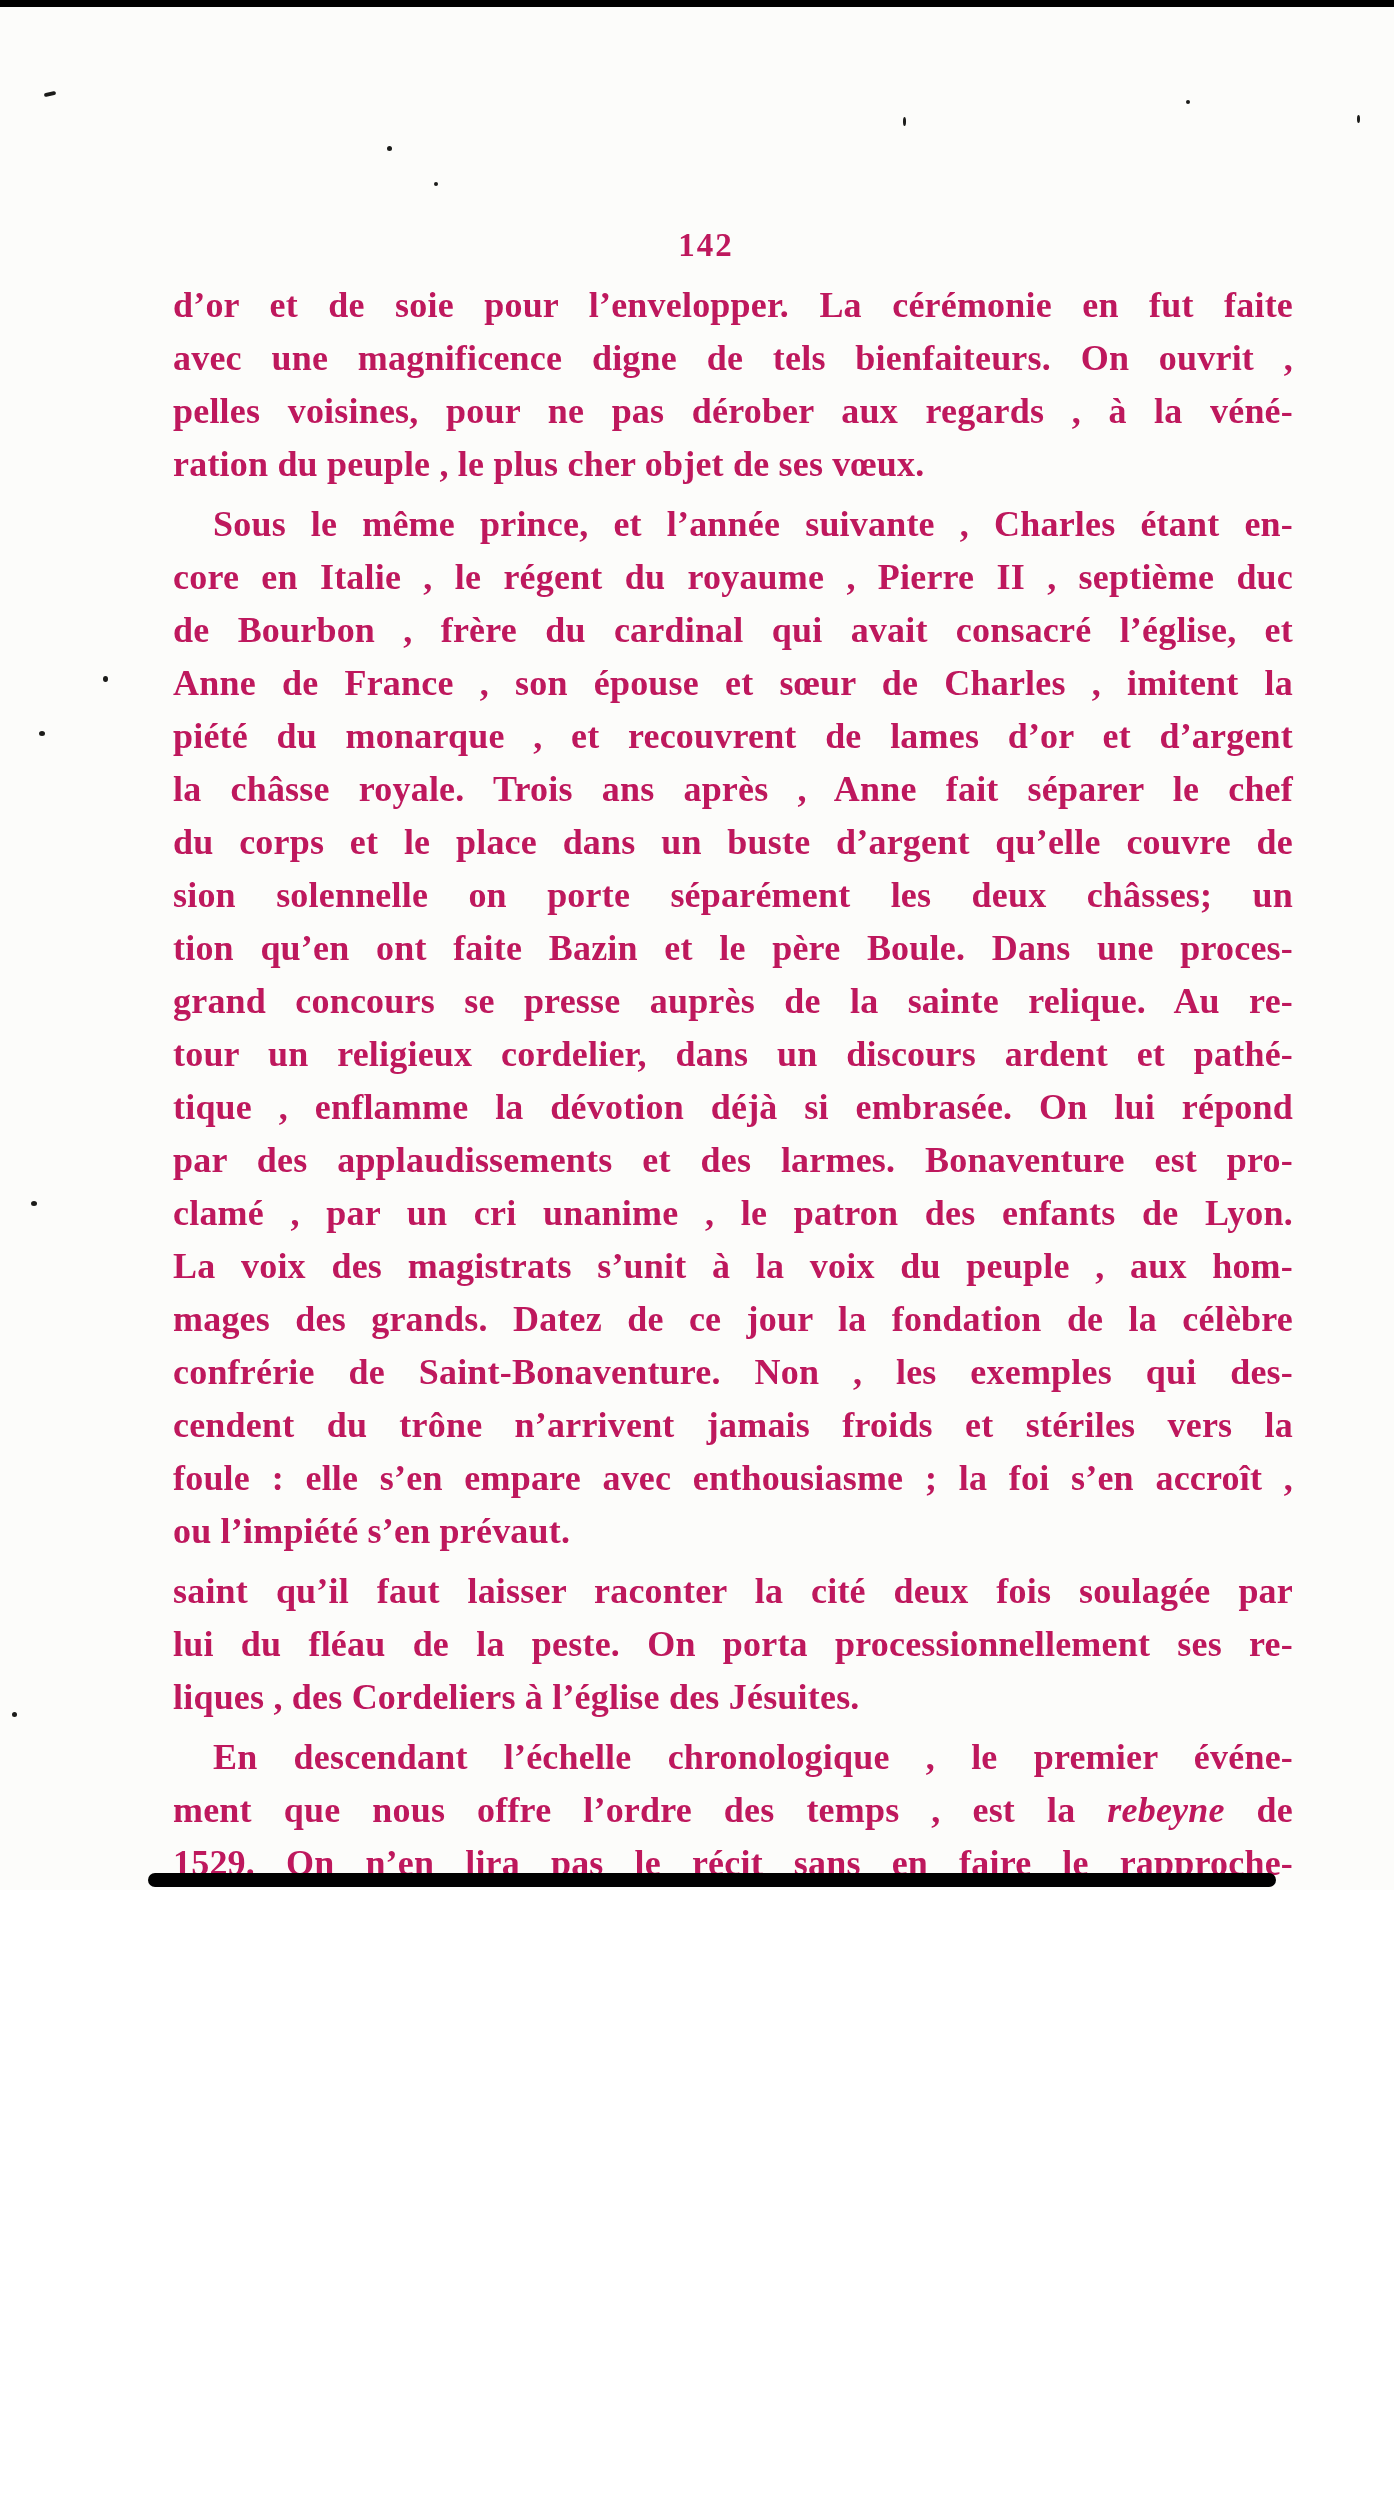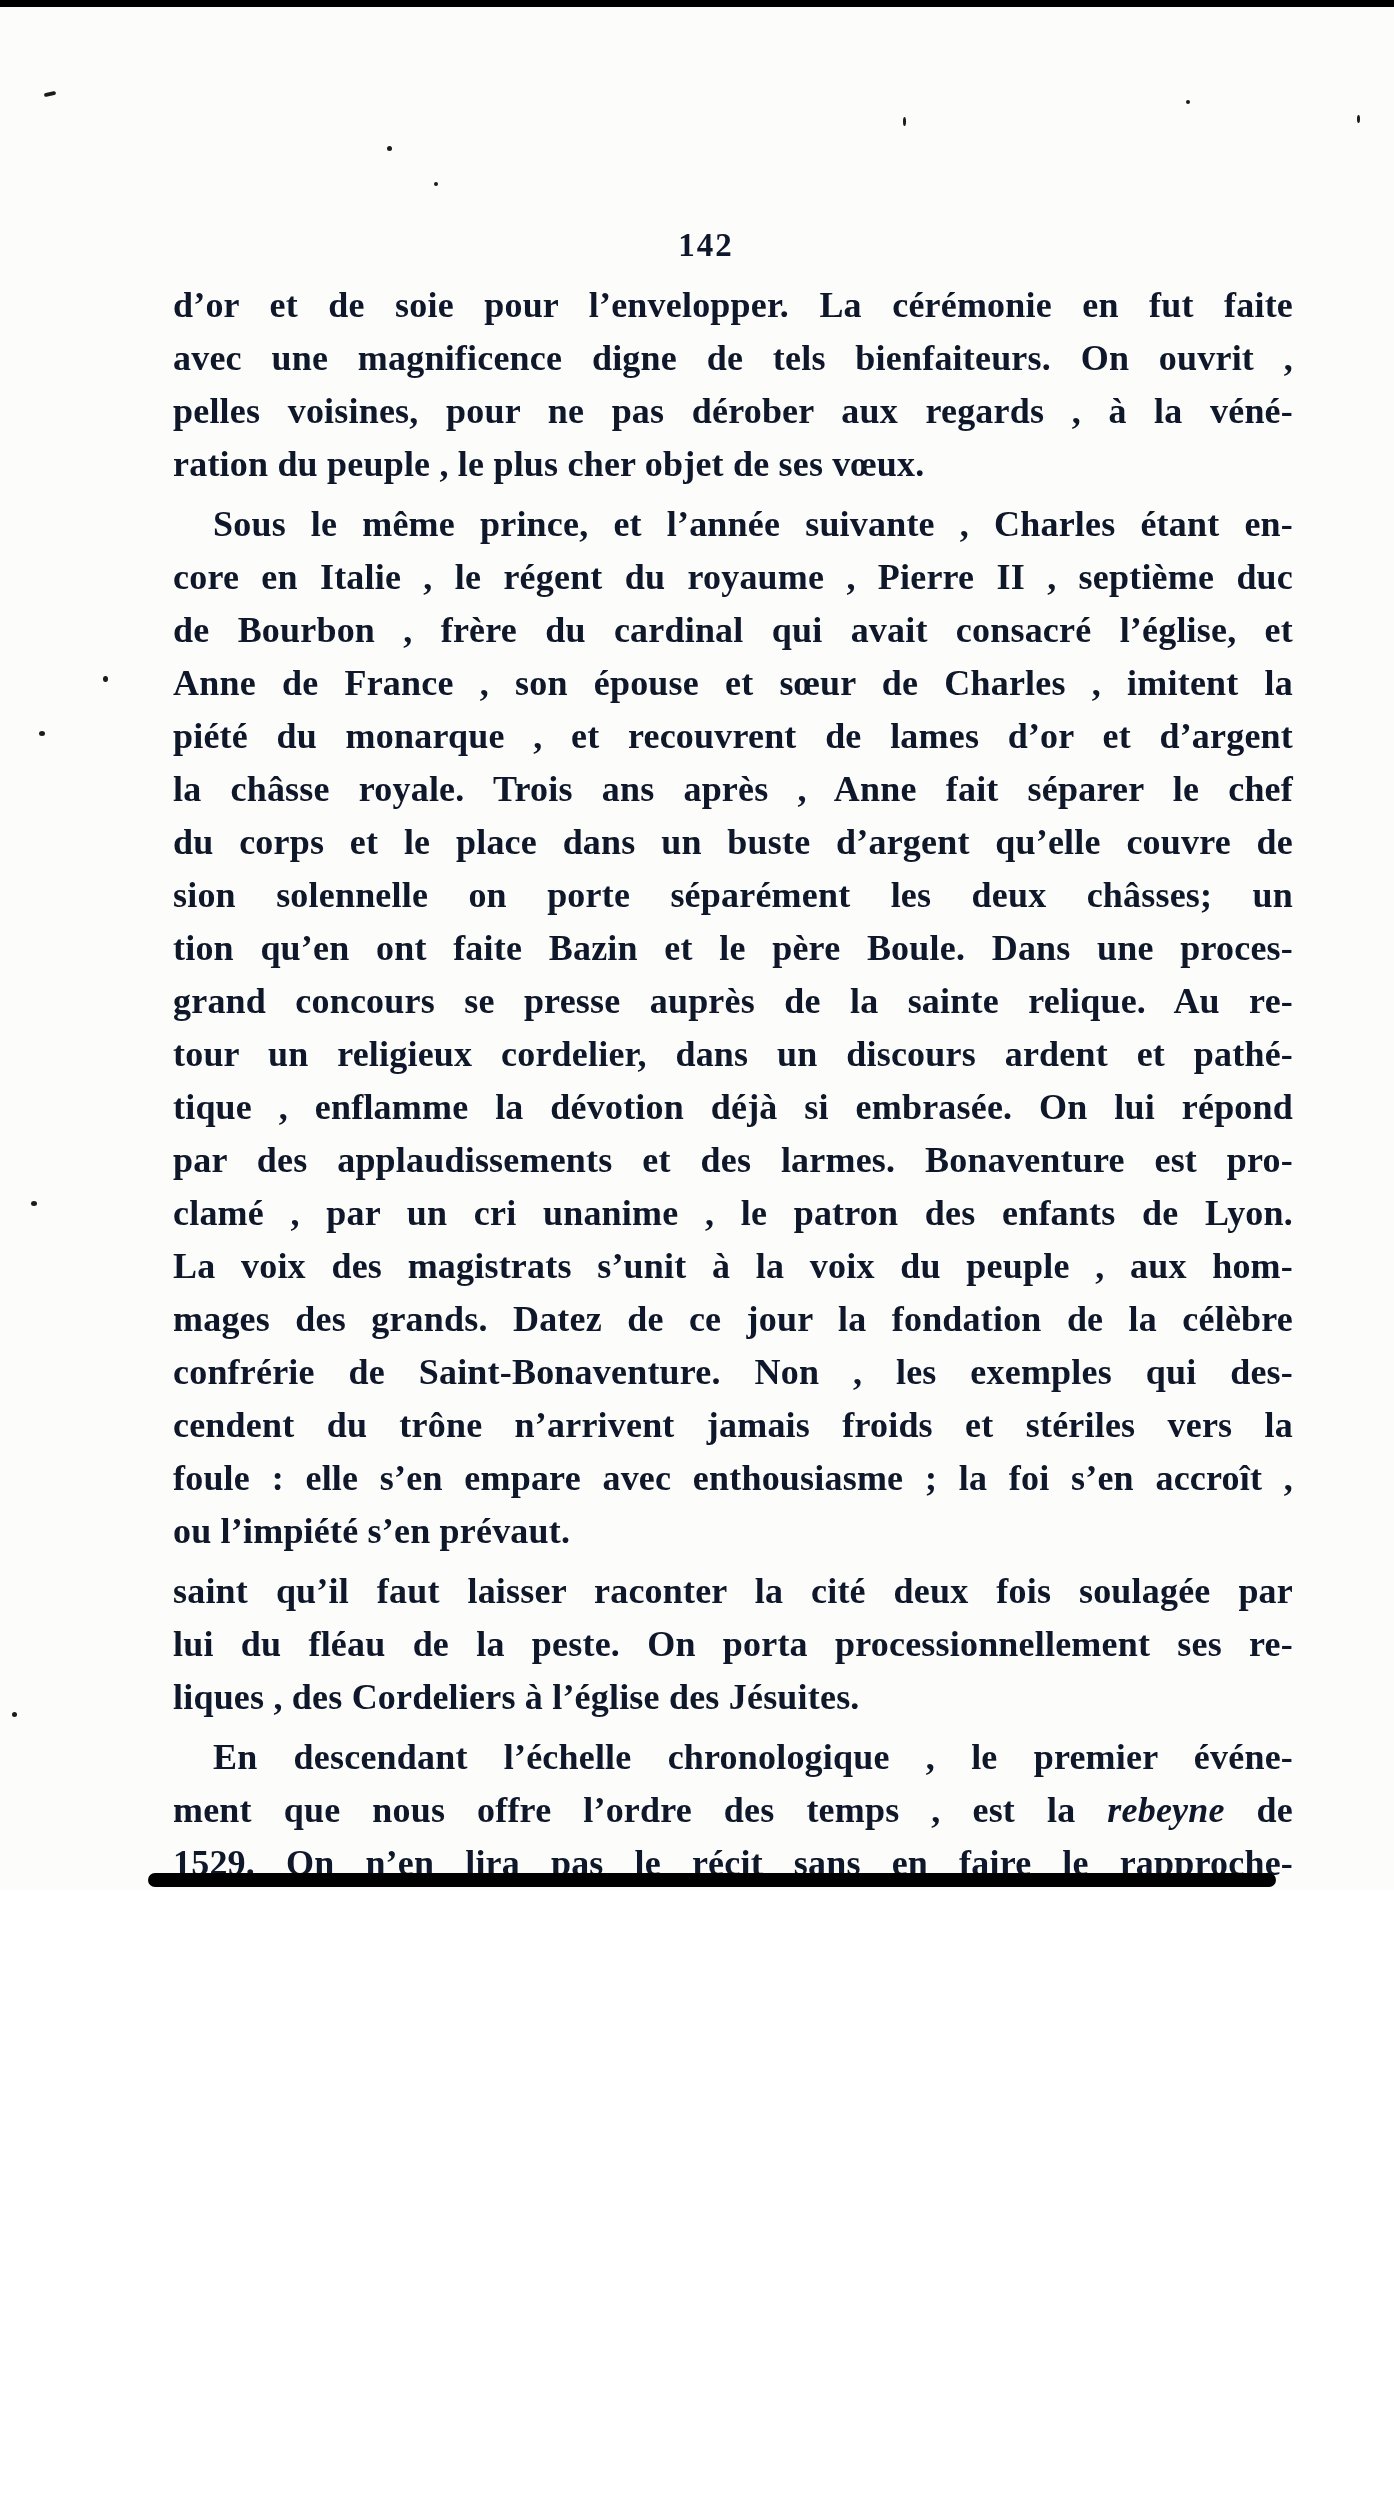--- a/index.html
+++ b/index.html
@@ -1,21 +1,21 @@
 <!DOCTYPE html>
 <html><head>
 <meta charset="utf-8">
 <style>
   html, body { margin: 0; padding: 0; background: #ffffff; }
   .page {
     position: relative;
     width: 1394px;
     height: 1890px;
     background: #fcfcfa;
-    color: #0f172a;
+    color: #be185d;
     font-family: "Liberation Serif", serif;
     overflow: hidden;
   }
   .edge-top {
     position: absolute; top: 0; left: 0;
     width: 1394px; height: 7px;
     background: #000;
   }
   .edge-bottom {
     position: absolute; left: 148px; bottom: 3px;

